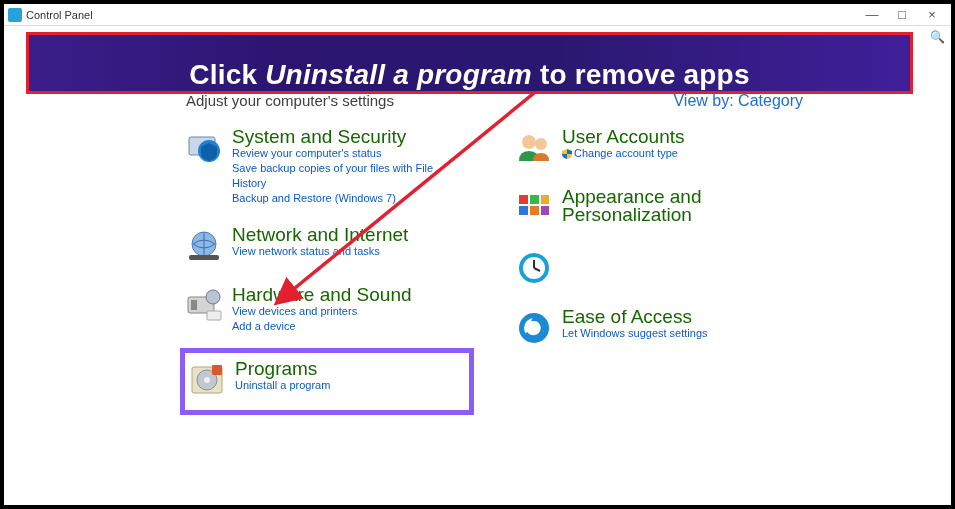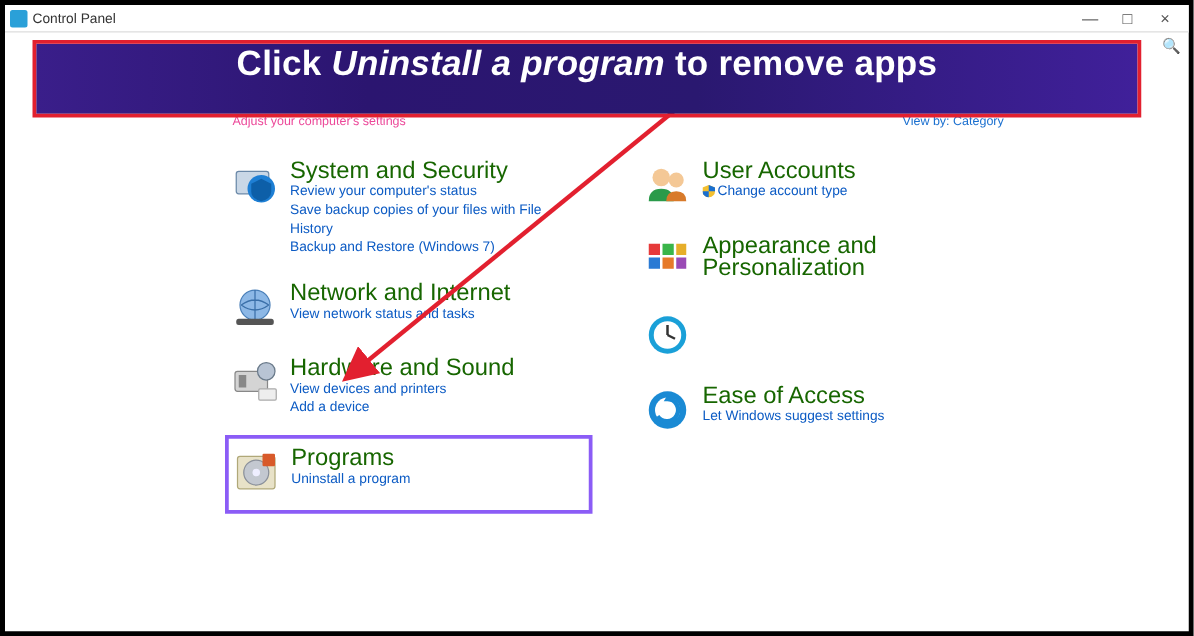--- a/index.html
+++ b/index.html
@@ -2,34 +2,34 @@
 <html><head>
   <meta charset="utf-8">
   <style>
     * { margin: 0; padding: 0; box-sizing: border-box; }
     body { font-family: "Segoe UI", Tahoma, sans-serif; background: #fff; }
     .frame { width: 955px; height: 509px; border: 4px solid #000; position: relative; background: #fff; overflow: hidden; }
     .titlebar { height: 22px; background: #fff; border-bottom: 1px solid #ddd; display: flex; align-items: center; font-size: 11px; color: #333; padding: 0 4px; }
     .titlebar .icon { width: 14px; height: 14px; background: #2aa0d8; margin-right: 4px; border-radius: 2px; display:inline-block;}
     .titlebar .spacer { flex: 1; }
     .winbtn { width: 30px; text-align: center; color: #555; font-size: 13px; }
-    .banner-wrap { position: absolute; top: 28px; left: 22px; right: 38px; height: 62px; border: 3px solid #e2202f; background: linear-gradient(90deg,#3a1e8a,#2b1570 30%,#2a1870 60%,#40209a); display: flex; align-items: flex-start; justify-content: center; z-index: 10; }
+    .banner-wrap { position: absolute; top: 28px; left: 22px; right: 38px; height: 62px; border: 3px solid #e2202f; background: linear-gradient(90deg,#3a1e8a,#2b1570 30%,#2a1870 60%,#40209a); display: flex; align-items: flex-end; justify-content: center; z-index: 10; }
     .banner-wrap .text { color: #fff; font-size: 28px; font-weight: 700; letter-spacing: .2px; }
     .banner-wrap .text .ital { font-style: italic; font-weight: 700; }
     .nav-right { position:absolute; top:26px; right:6px; color:#888; font-size:12px; }
-    .heading { position: absolute; top: 88px; left: 182px; font-size: 10px; color: #ec4899; }
-    .viewby { position: absolute; top: 88px; right: 148px; font-size: 10px; color: #1a6fcf; }
+    .heading { position: absolute; top: 88px; left: 182px; font-size: 15px; color: #404040; }
+    .viewby { position: absolute; top: 88px; right: 148px; font-size: 16px; color: #1a6fcf; }
     .cols { position: absolute; top: 120px; left: 180px; right: 40px; display: flex; gap: 40px; }
     .col { width: 290px; }
     .cat { display: flex; margin-bottom: 12px; padding: 4px 4px 4px 0; }
     .ic { width: 40px; height: 40px; flex-shrink: 0; margin-right: 8px; display:flex; align-items:center; justify-content:center; }
     .txt .title { color: #176600; font-size: 19px; line-height: 18px; }
     .txt .link { color: #0c5bc4; font-size: 11px; line-height: 15px; display: block; cursor: pointer; }
     .txt .link .shield { display:inline-block; width:10px; height:10px; vertical-align:middle; margin-right:2px;}
-    .highlight-box { border: 3px solid #8b5cf6; padding: 3px 6px 6px 2px; margin-left:-4px; margin-top:-2px;}
+    .highlight-box { border: 5px solid #8b5cf6; padding: 3px 6px 6px 2px; margin-left:-4px; margin-top:-2px;}
     .arrow-svg { position: absolute; top: 85px; left: 260px; width: 300px; height: 230px; z-index: 8; pointer-events:none;}
   </style>
 </head>
 <body>
 
 <div class="frame">
   <div class="titlebar">
     <span class="icon"></span>
     <span>Control Panel</span>
     <span class="spacer"></span>

